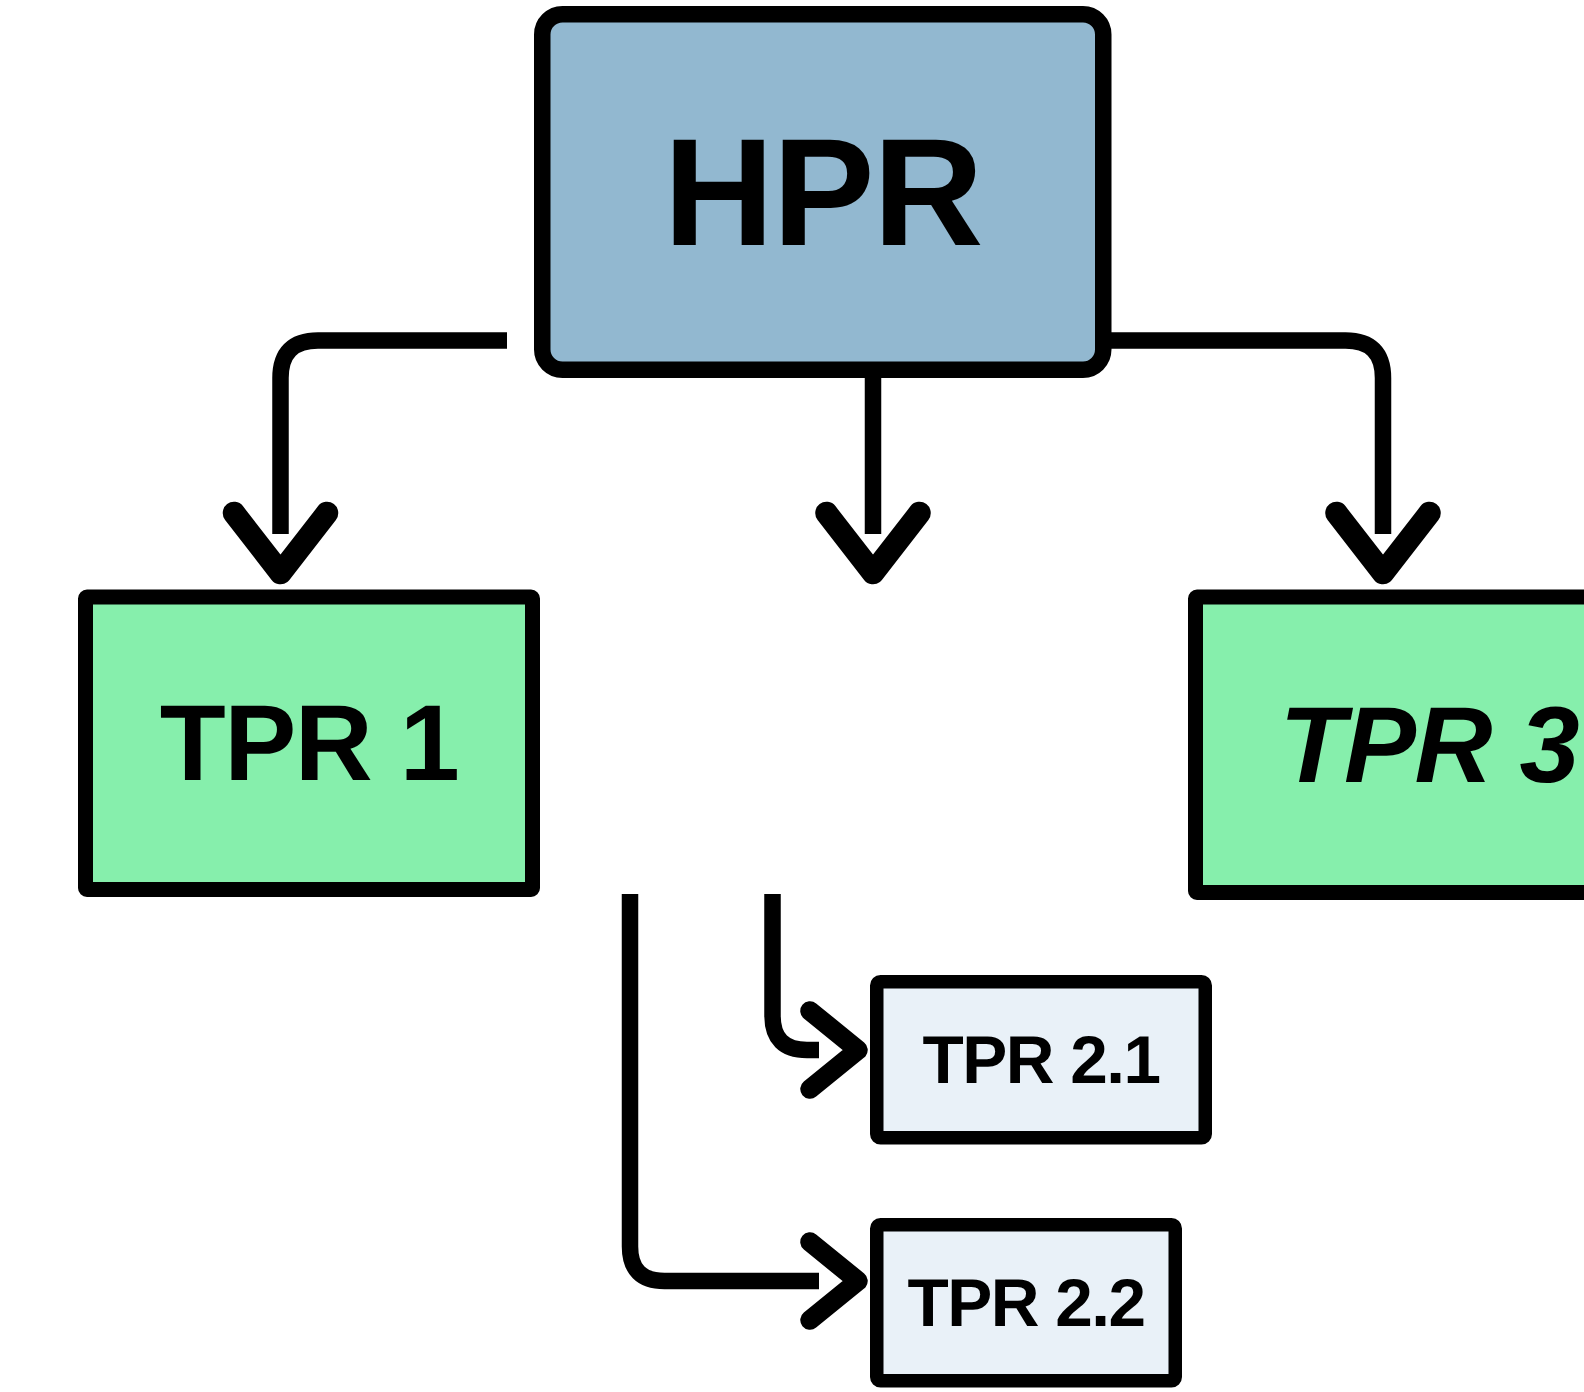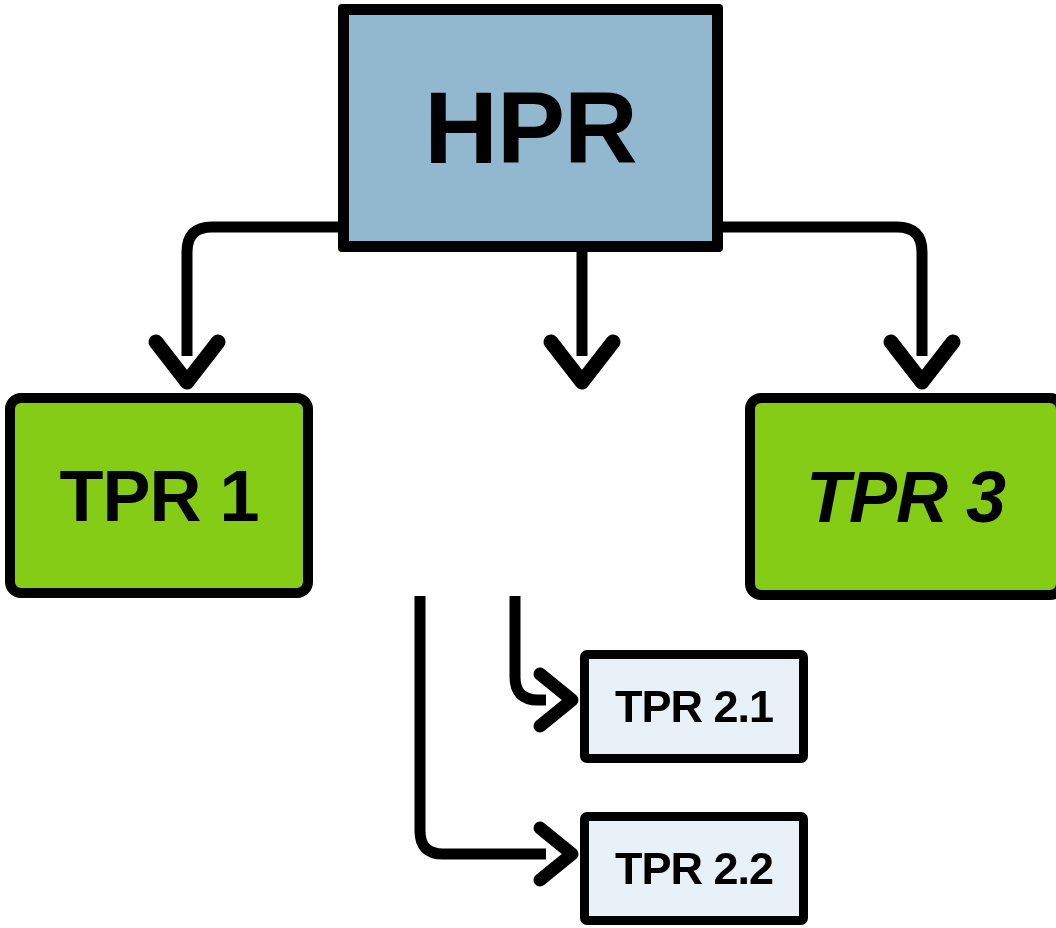--- a/index.html
+++ b/index.html
@@ -35,42 +35,43 @@
     display: flex;
     align-items: center;
     justify-content: center;
     border: 10px solid #000000;
     color: #000000;
     font-weight: bold;
     letter-spacing: -1px;
     white-space: nowrap;
   }
   .node-root {
-    left: 338px; top: 4px; width: 385px; height: 248px;
+    left: 356px; top: 4px; width: 385px; height: 248px;
     background: #92b8d0;
     border-width: 11px;
-    border-radius: 4px;
+    border-radius: 19px;
     font-size: 102px;
   }
   .node-child {
-    background: #84cc16;
-    border-radius: 16px;
+    background: #86efac;
+    border-radius: 6px;
     font-size: 72px;
+    margin-left: 47px;
   }
   .node-tpr1 { left: 5px;   top: 393px; width: 308px; height: 205px; }
   .node-tpr2 { left: 373px; top: 392px; width: 314px; height: 208px; }
   .node-tpr3 { left: 745px; top: 393px; width: 321px; height: 207px; font-style: italic; }
   .node-grandchild {
     background: #e9f1f8;
     border-width: 9px;
     border-radius: 7px;
     font-size: 45px;
   }
   .node-tpr21 { left: 580px; top: 650px; width: 228px; height: 113px; }
-  .node-tpr22 { left: 580px; top: 812px; width: 228px; height: 113px; text-align: center; }
+  .node-tpr22 { left: 580px; top: 812px; width: 208px; height: 113px; text-align: center; }
 </style>
 </head>
 <body>
 
 <div class="canvas">
 
   <svg class="connectors" width="1056" height="928" viewBox="0 0 1056 928" aria-hidden="true">
 
     <g>
       <path class="shaft" d="M 338 227 L 212 227 Q 187 227 187 252 L 187 356"></path>

